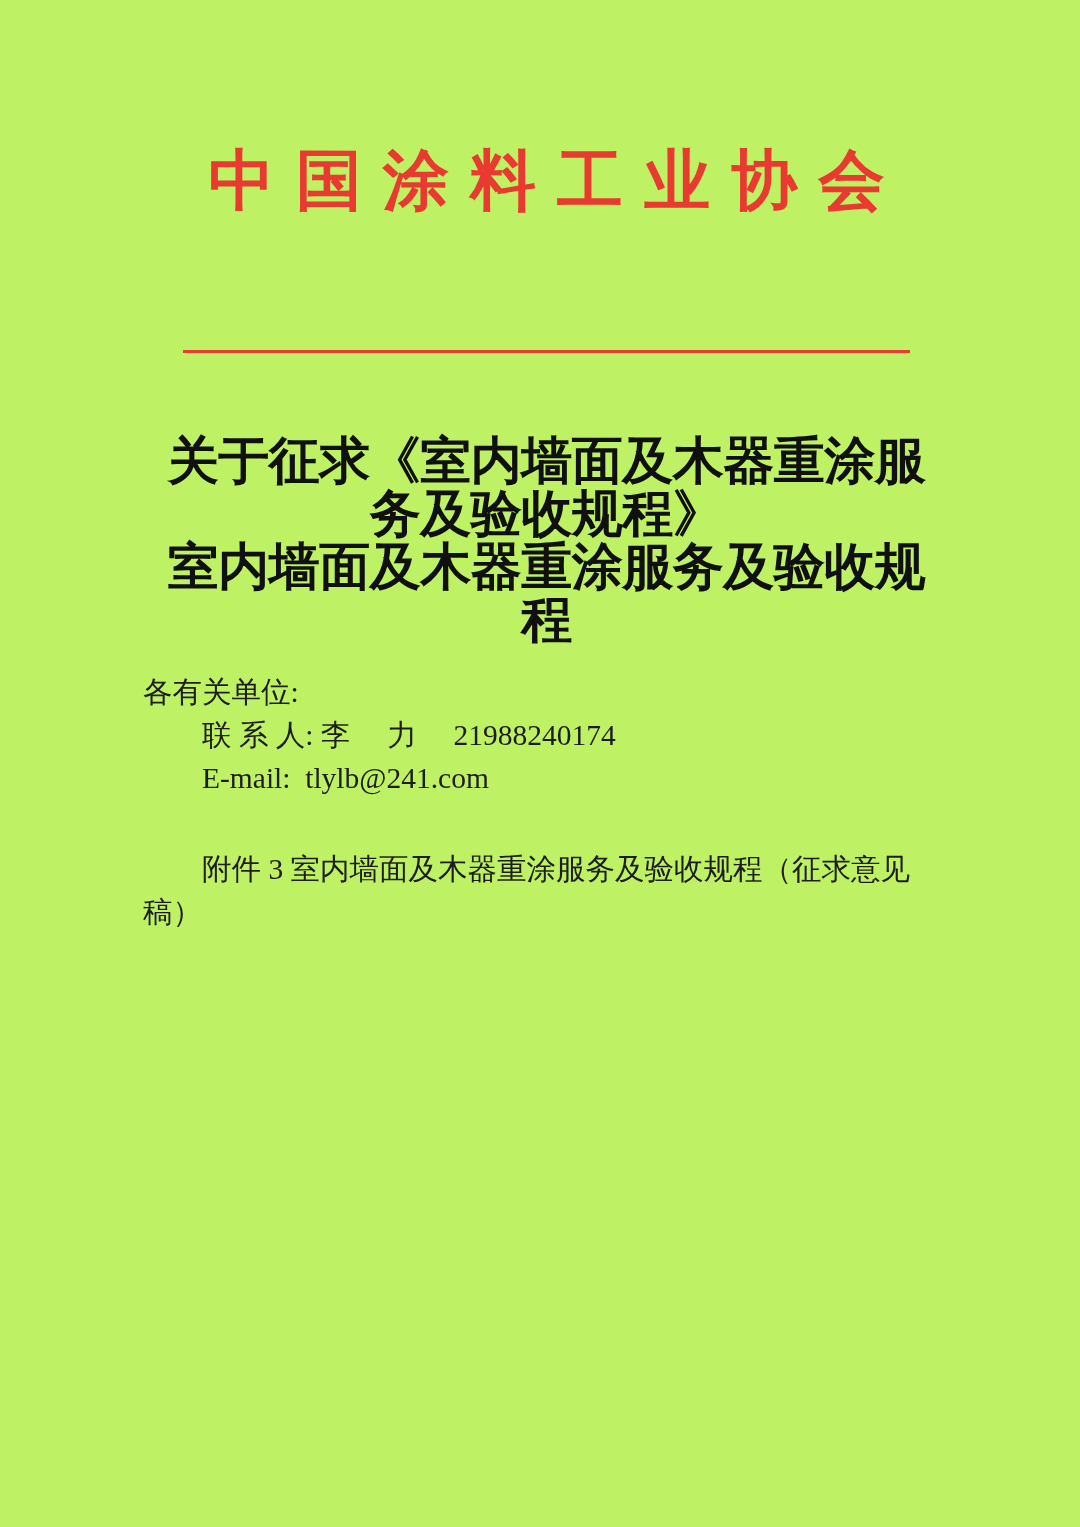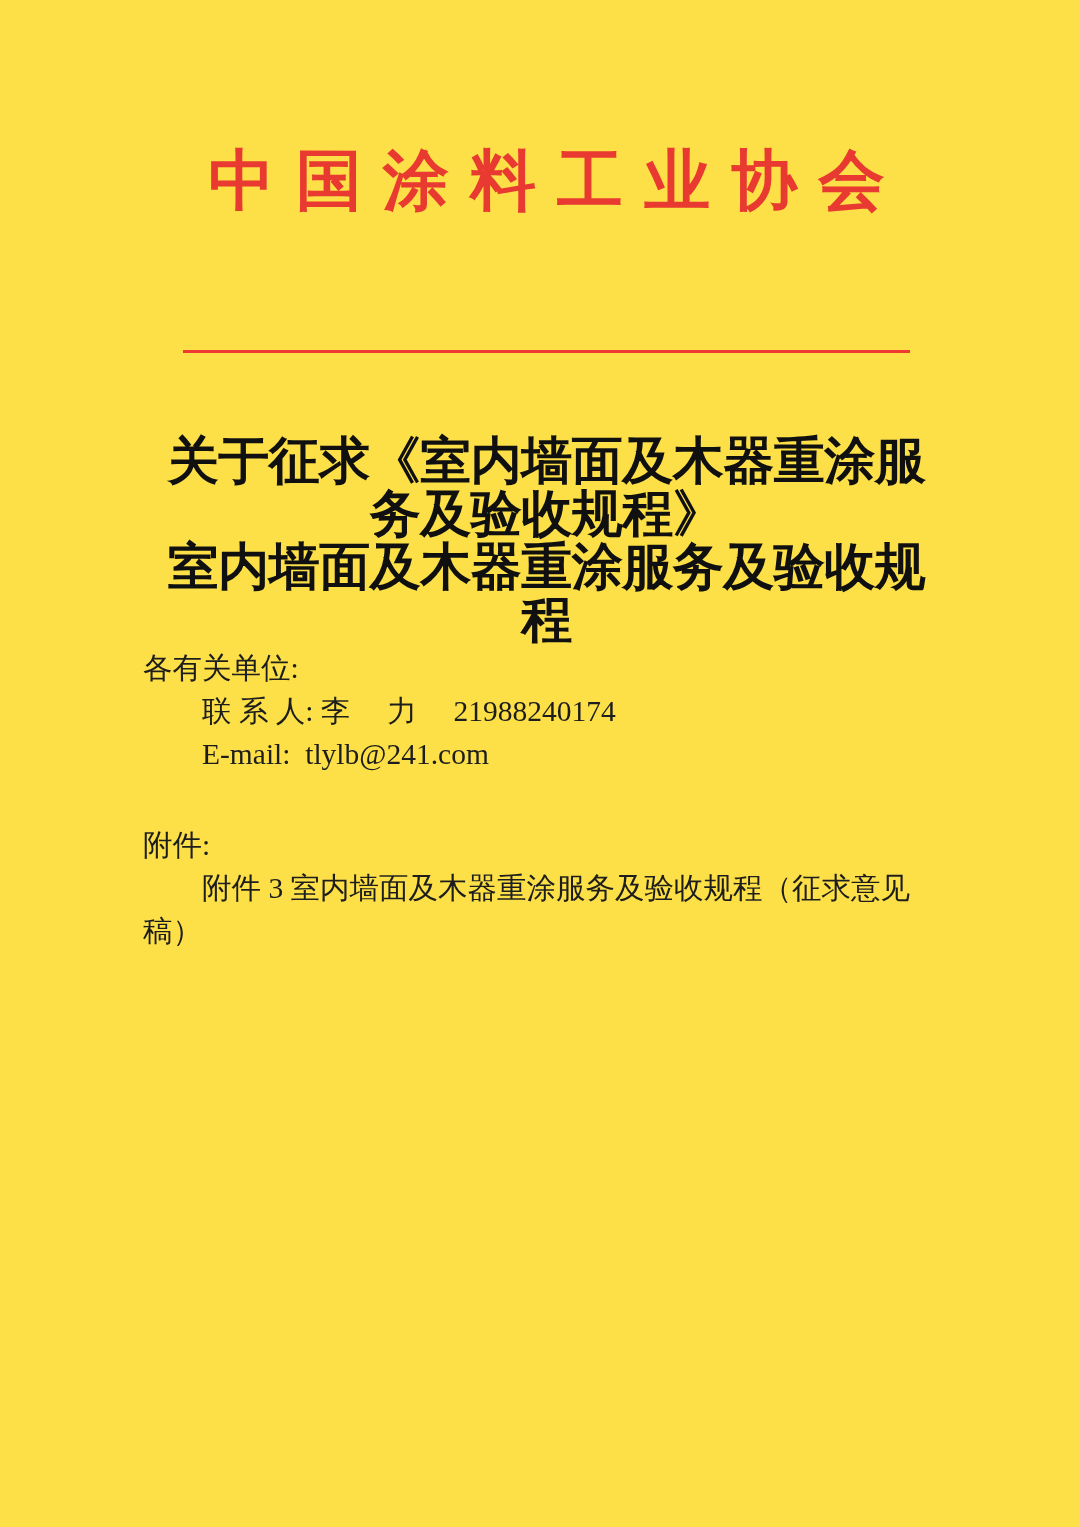--- a/index.html
+++ b/index.html
@@ -11,21 +11,21 @@
   html,body{background:#ffffff;}
   body{
     font-family:"Liberation Serif","DejaVu Serif",serif;
     color:var(--text);
   }
   .page{
     position:relative;
     width:1080px;
     height:1527px;
     margin:0 auto;
-    background:#fde047;
+    background:#bef264;
     padding:0 130px 0 143px;
     overflow:hidden;
   }
   
   .letterhead{
     padding-top:148px;
     text-align:center;
   }
   .org{
     font-size:66px;
@@ -52,21 +52,21 @@
     color:#101010;
     letter-spacing:-0.5px;
   }
   .title .tl{display:block;}
   
   .letter-body{
     font-size:29.5px;
     line-height:43px;
   }
   .salutation{
-    margin-top:0;
+    margin-top:24px;
   }
   .para{
     text-indent:2em;
     text-align:justify;
     text-justify:inter-ideograph;
   }
   .contact{
     text-indent:2em;
     white-space:pre-wrap;
   }
@@ -98,18 +98,17 @@
     <p class="salutation">各有关单位:</p>
 
 
 
 
     <p class="contact">联 系 人: 李　 力　 21988240174</p>
 
     <p class="contact">E-mail:  tlylb@241.com</p>
 
     <section class="attachments">
-      <p class="attach-heading">附件:</p>
       <p class="attach-item">附件 3 室内墙面及木器重涂服务及验收规程（征求意见稿）</p>
     </section>
 
   </main>
 </div>
 
 </body></html>

